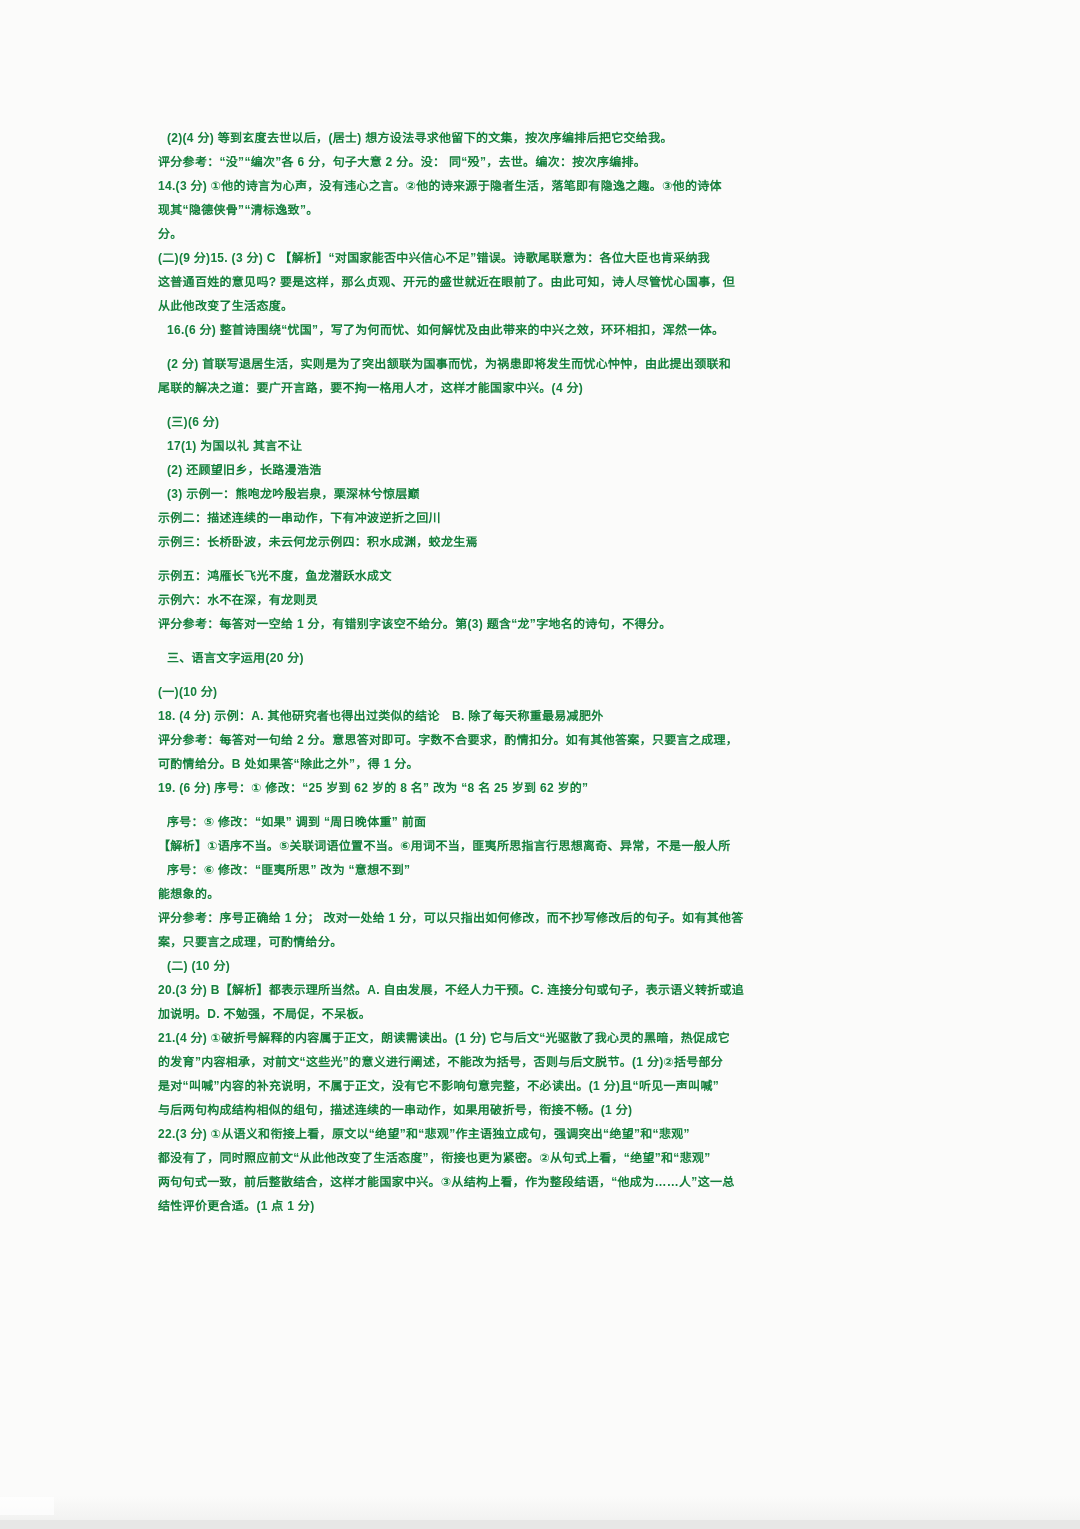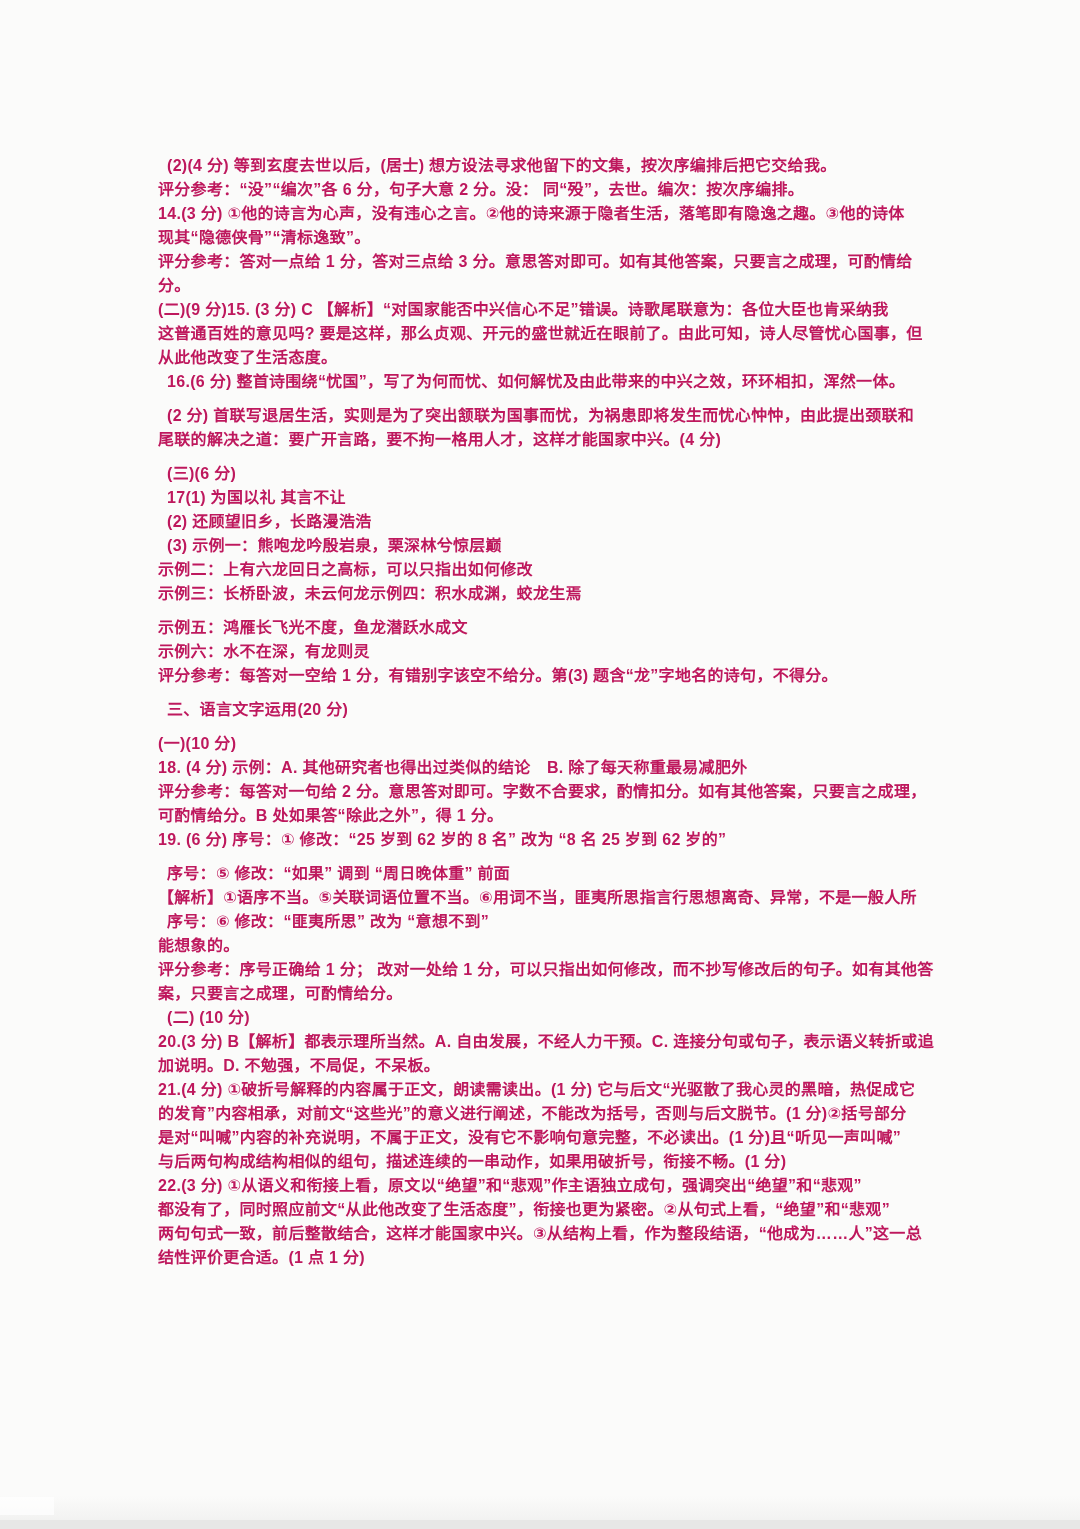--- a/index.html
+++ b/index.html
@@ -33,57 +33,55 @@
     left: 0; bottom: 14px;
     width: 54px; height: 18px;
     background: #ffffff;
     opacity: .7;
   }
   .textblock {
     position: absolute;
     left: 158px;
     top: 126px;
     width: 775px;
-    color: #be185d;
+    color: #15803d;
     font-weight: 700;
-    font-size: 16px;
+    font-size: 12px;
     letter-spacing: .3px;
-    margin-top: 28px;
   }
   .textblock p.line {
     margin: 0;
     height: 24px;
     line-height: 24px;
     white-space: nowrap;
   }
   .textblock p.line.gap { margin-top: 10px; }
   .textblock p.line.ind { padding-left: 9px; }
 </style>
 </head>
 <body>
 
 <div class="page">
   <div class="textblock">
       <p class="line ind">(2)(4 分)  等到玄度去世以后，(居士) 想方设法寻求他留下的文集，按次序编排后把它交给我。</p>
       <p class="line">评分参考：“没”“编次”各 6 分，句子大意 2 分。没：  同“殁”，去世。编次：按次序编排。</p>
       <p class="line">14.(3 分)  ①他的诗言为心声，没有违心之言。②他的诗来源于隐者生活，落笔即有隐逸之趣。③他的诗体</p>
       <p class="line">现其“隐德侠骨”“清标逸致”。</p>
-      <p class="line">评分参考：答对一点给 1 分，答对三点给 3 分。意思答对即可。如有其他答案，只要言之成理，可酌情给</p>
       <p class="line">分。</p>
       <p class="line">(二)(9 分)15.  (3 分)  C 【解析】“对国家能否中兴信心不足”错误。诗歌尾联意为：各位大臣也肯采纳我</p>
       <p class="line">这普通百姓的意见吗? 要是这样，那么贞观、开元的盛世就近在眼前了。由此可知，诗人尽管忧心国事，但</p>
       <p class="line">从此他改变了生活态度。</p>
       <p class="line ind">16.(6 分)  整首诗围绕“忧国”，写了为何而忧、如何解忧及由此带来的中兴之效，环环相扣，浑然一体。</p>
       <p class="line gap ind">(2 分)  首联写退居生活，实则是为了突出颔联为国事而忧，为祸患即将发生而忧心忡忡，由此提出颈联和</p>
       <p class="line">尾联的解决之道：要广开言路，要不拘一格用人才，这样才能国家中兴。(4 分)</p>
       <p class="line gap ind">(三)(6 分)</p>
       <p class="line ind">17(1)  为国以礼  其言不让</p>
       <p class="line ind">(2)  还顾望旧乡，长路漫浩浩</p>
       <p class="line ind">(3)  示例一：熊咆龙吟殷岩泉，栗深林兮惊层巅</p>
-      <p class="line">示例二：上有六龙回日之高标，可以只指出如何修改</p>
+      <p class="line">示例二：描述连续的一串动作，下有冲波逆折之回川</p>
       <p class="line">示例三：长桥卧波，未云何龙示例四：积水成渊，蛟龙生焉</p>
       <p class="line gap">示例五：鸿雁长飞光不度，鱼龙潜跃水成文</p>
       <p class="line">示例六：水不在深，有龙则灵</p>
       <p class="line">评分参考：每答对一空给 1 分，有错别字该空不给分。第(3)  题含“龙”字地名的诗句，不得分。</p>
       <p class="line gap ind">三、语言文字运用(20 分)</p>
       <p class="line gap">(一)(10 分)</p>
       <p class="line">18.  (4 分)  示例：A. 其他研究者也得出过类似的结论　B. 除了每天称重最易减肥外</p>
       <p class="line">评分参考：每答对一句给 2 分。意思答对即可。字数不合要求，酌情扣分。如有其他答案，只要言之成理，</p>
       <p class="line">可酌情给分。B 处如果答“除此之外”，得 1 分。</p>
       <p class="line">19.  (6 分)  序号：①  修改：“25 岁到  62 岁的 8 名” 改为 “8 名  25  岁到  62 岁的”</p>

